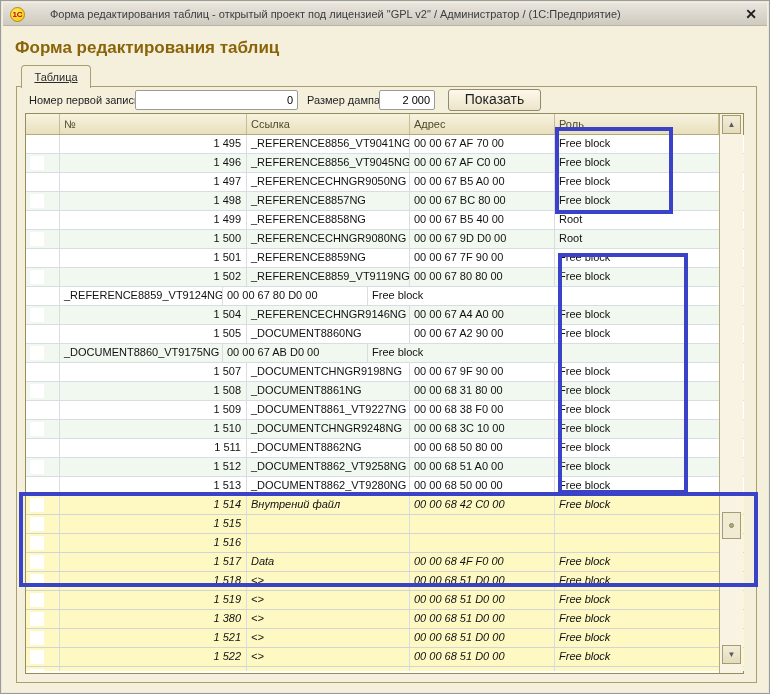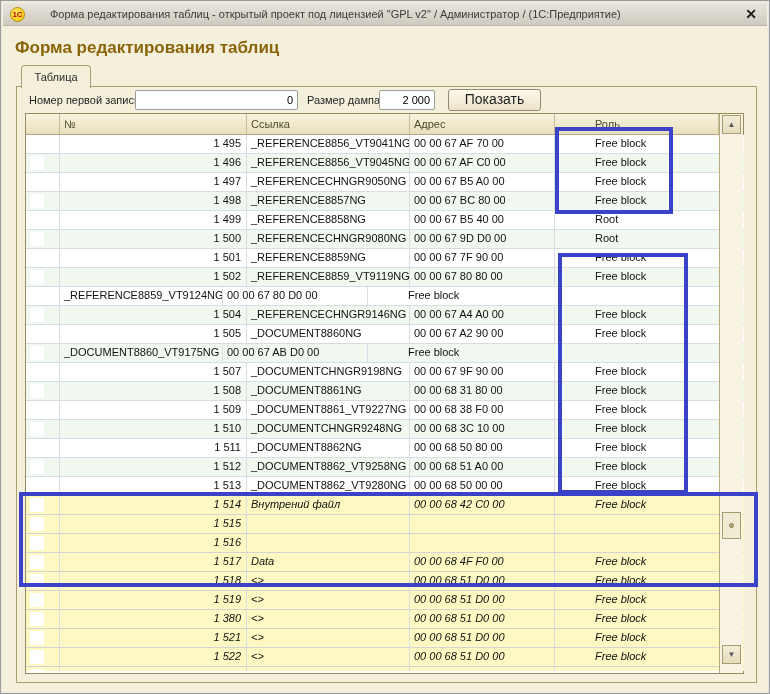--- a/index.html
+++ b/index.html
@@ -35,21 +35,21 @@
 
   
   .heading { position:absolute; left:14px; top:37px; font-size:17px; font-weight:bold; color:#8A6408; }
 
   
   .tab {
     position:absolute; left:20px; top:64px; width:68px; height:22px;
     background:#F5F0DC; border:1px solid #A99F72; border-bottom:none;
     border-radius:4px 4px 0 0; z-index:2;
     font-size:11px; color:#2B2B2B;
-    display:flex; align-items:center; justify-content:center;
+    display:flex; align-items:center; justify-content:center;text-decoration:underline;
   }
   .pane {
     position:absolute; left:15px; top:85px; width:741px; height:597px;
     border:1px solid #A99F72; box-sizing:border-box;
   }
 
   
   .ctl-label { position:absolute; font-size:11px; color:#1E1E1E; line-height:20px; }
   .lbl-first { left:28px; top:89px; }
   .lbl-size  { left:306px; top:89px; }
@@ -76,21 +76,21 @@
     position:absolute; left:0; top:0; width:693px; height:21px;
     background:linear-gradient(#F8F3E0,#E8DFBC);
     border-bottom:1px solid #B3AA80; box-sizing:border-box;
     display:flex; font-size:11px; color:#4F4A2D;
   }
   .hc { line-height:20px; padding-left:4px; box-sizing:border-box; border-right:1px solid #C6BD94; overflow:hidden; white-space:nowrap; }
   .c-marker { width:34px; position:relative; }
   .c-num    { width:187px; }
   .c-link   { width:163px; }
   .c-addr   { width:145px; }
-  .c-role   { flex:1;margin-left:36px; }
+  .c-role   { flex:1; }
   .tbody {
     position:absolute; left:0; top:21px; width:718px; height:536px;
     overflow:hidden; font-size:11px; color:#111;
   }
   .trow { height:19px; display:flex; border-bottom:1px solid #D7DDE3; box-sizing:border-box; background:#fff; }
   .trow.alt { background:#F1F8F0; }
   .trow.sel { background:#fef9c3; font-style:italic; border-bottom-color:#D4D4D4; }
   .td { line-height:17px; box-sizing:border-box; border-right:1px solid #D7DDE3; overflow:hidden; white-space:nowrap; }
   .td.c-num { text-align:right; padding-right:5px; }
   .td.c-link, .td.c-addr, .td.c-role { padding-left:4px; }

